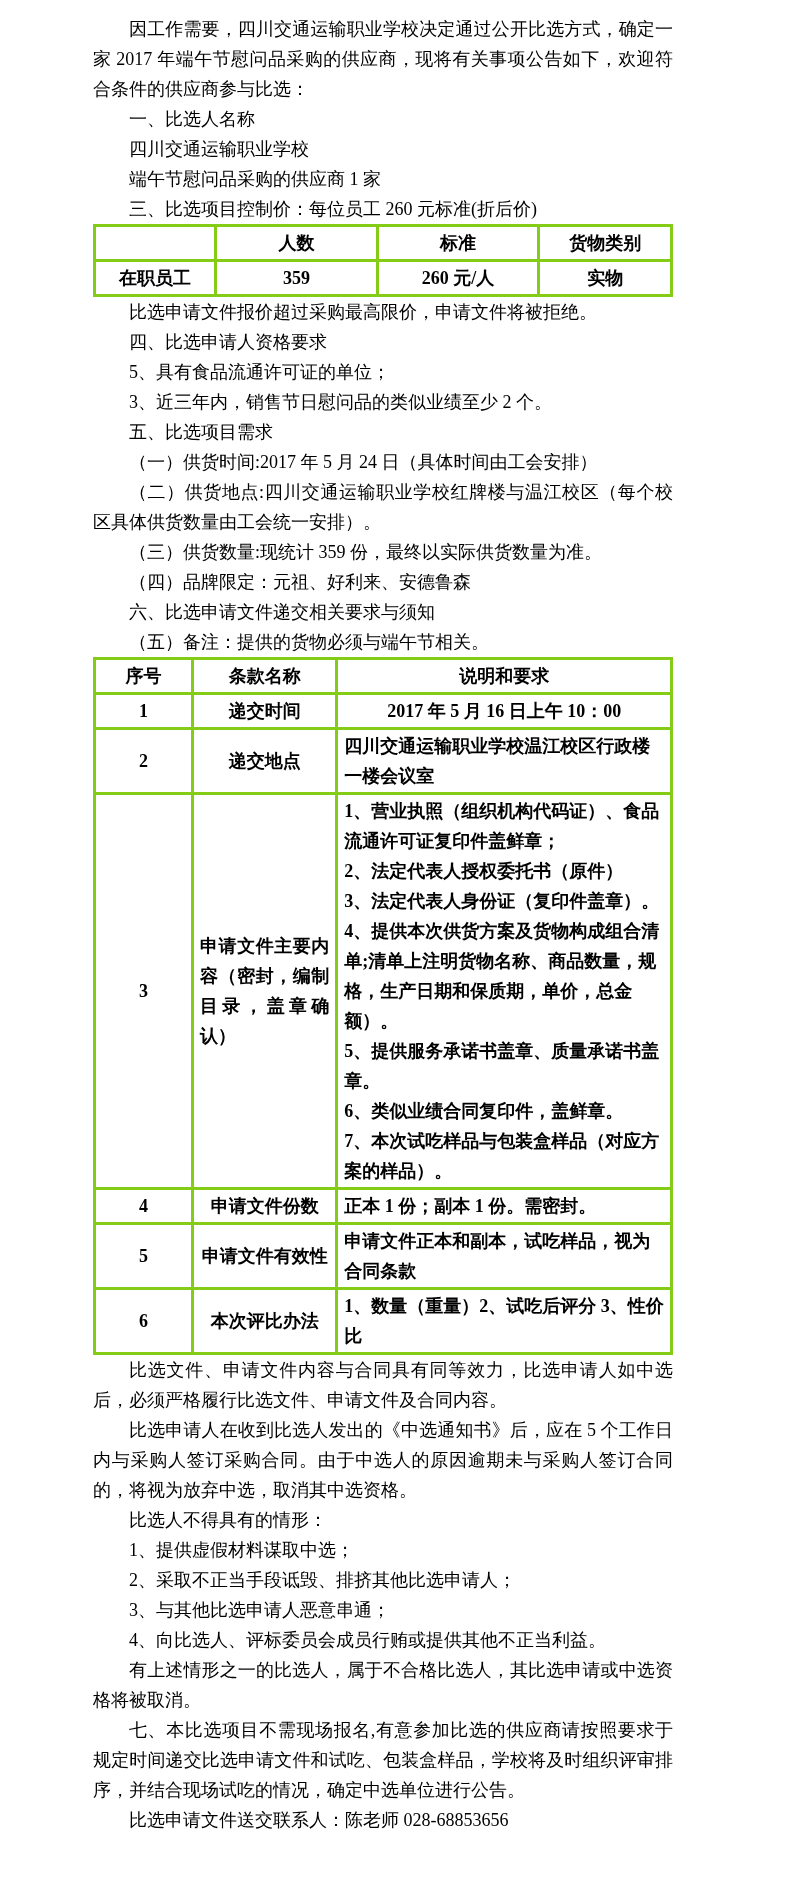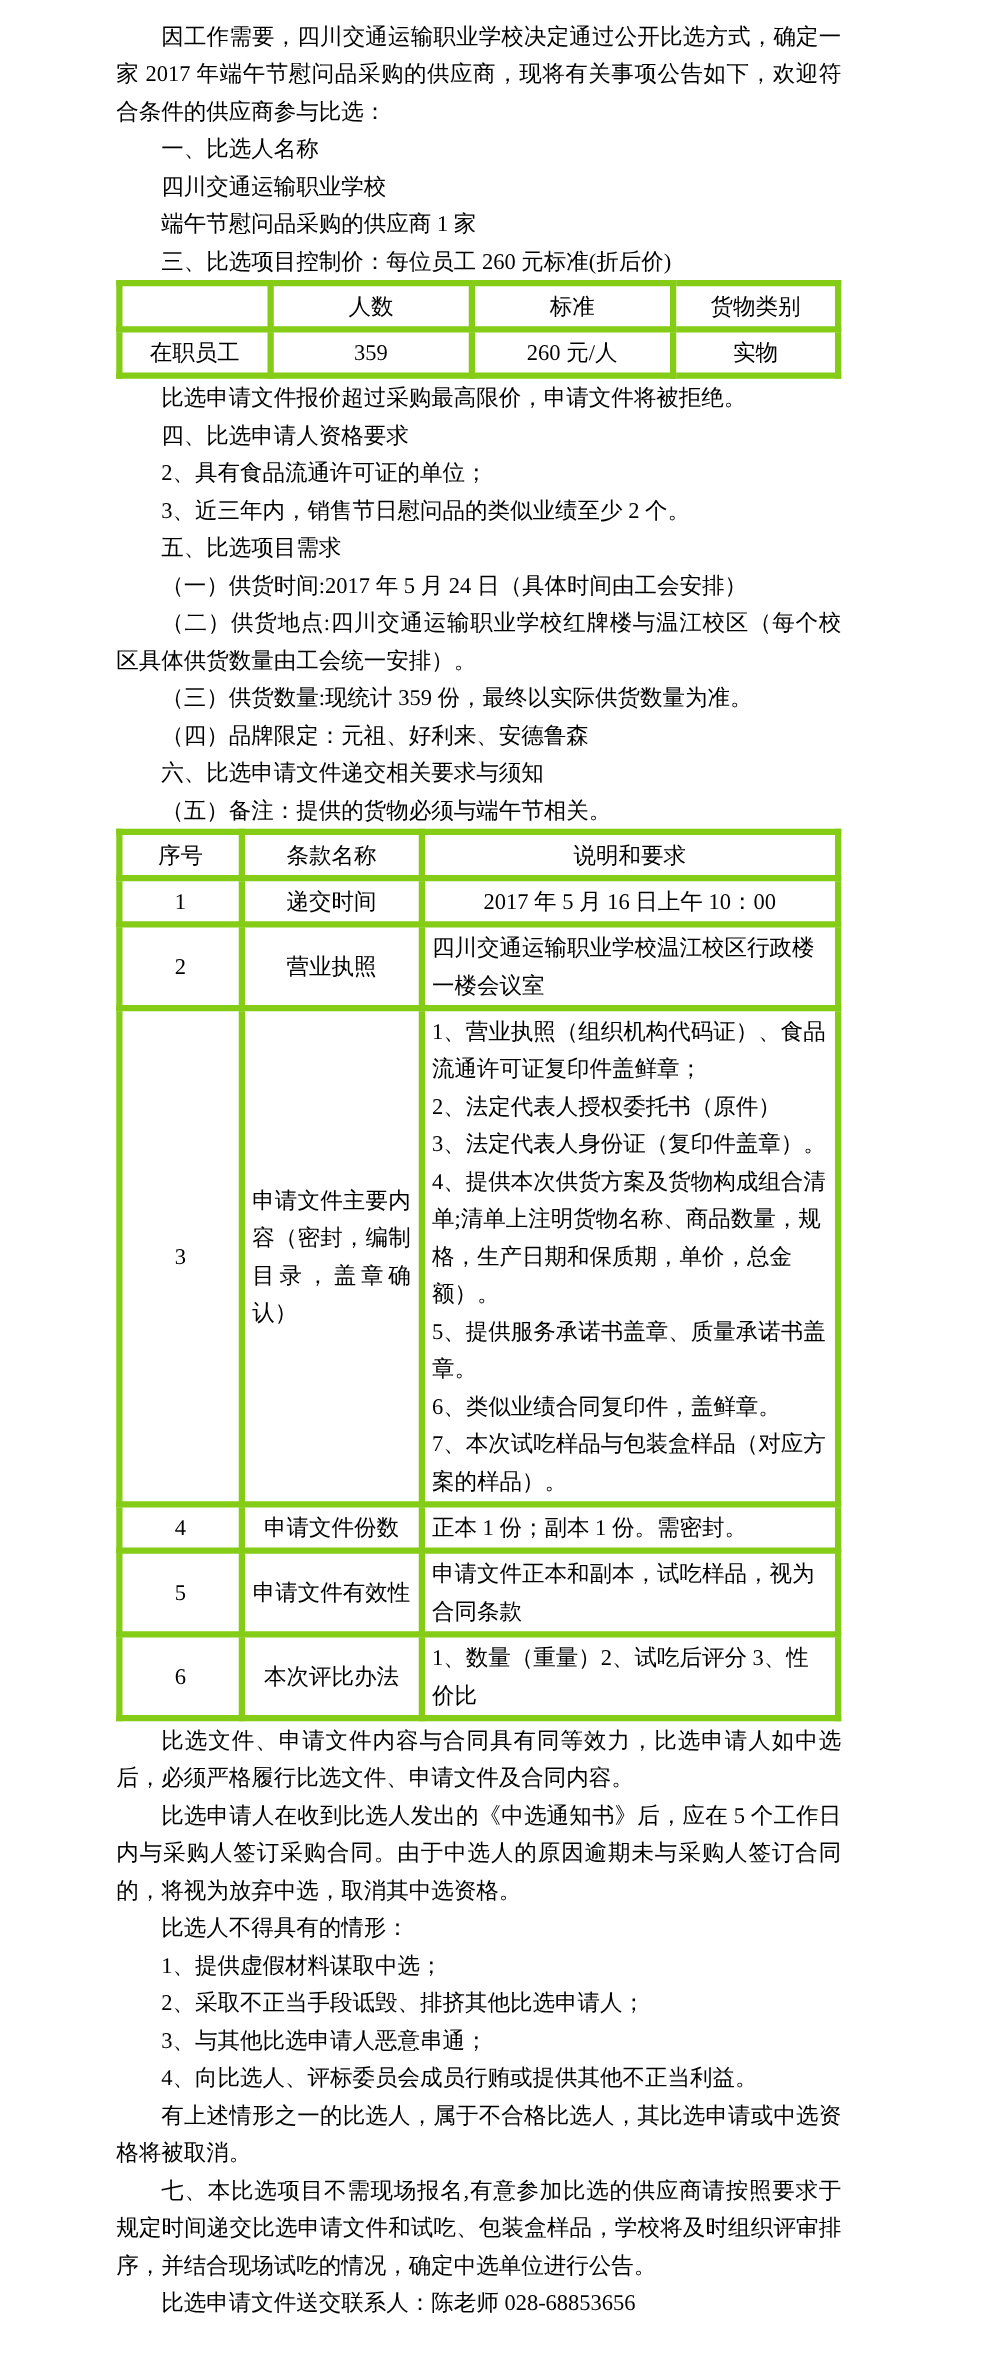--- a/index.html
+++ b/index.html
@@ -22,23 +22,23 @@
     text-indent:2em;
     text-align:justify;
   }
   table{
     width:100%;
     border-collapse:collapse;
     border:2px solid #000;
     table-layout:fixed;
   }
   td,th{
-    border:5px solid #84cc16;
+    border:3px solid #84cc16;
     padding:1px 6px;
-    font-weight:normal;
+    font-weight:bold;
     vertical-align:middle;
     text-align:center;
     overflow:hidden;
   }
   .price-table td,.price-table th{height:28px;}
   .sub-table th{height:28px;}
   .cell-left{text-align:left;margin-left:12px;}
   .cell-justify{text-align:justify;}
   .pre{white-space:pre-line;}
   .price-table col.c1{width:21%;}
@@ -82,21 +82,21 @@
       <td>359</td>
       <td>260 元/人</td>
       <td>实物</td>
     </tr>
   </tbody>
     </table>
 
   <p>比选申请文件报价超过采购最高限价，申请文件将被拒绝。</p>
 
   <p>四、比选申请人资格要求</p>
-  <p>2、具有食品流通许可证的单位；</p>
+  <p>5、具有食品流通许可证的单位；</p>
   <p>3、近三年内，销售节日慰问品的类似业绩至少 2 个。</p>
 
   <p>五、比选项目需求</p>
   <p>（一）供货时间:2017 年 5 月 24 日（具体时间由工会安排）</p>
   <p>（二）供货地点:四川交通运输职业学校红牌楼与温江校区（每个校区具体供货数量由工会统一安排）。</p>
   <p>（三）供货数量:现统计 359 份，最终以实际供货数量为准。</p>
   <p>（四）品牌限定：元祖、好利来、安德鲁森</p>
   <p>六、比选申请文件递交相关要求与须知</p>
 
   <p>（五）备注：提供的货物必须与端午节相关。</p>
@@ -113,21 +113,21 @@
       <th>条款名称</th>
       <th>说明和要求</th>
     </tr>
     <tr>
       <td>1</td>
       <td>递交时间</td>
       <td>2017 年 5 月 16 日上午 10：00</td>
     </tr>
     <tr>
       <td>2</td>
-      <td>营业执照</td>
+      <td>递交地点</td>
       <td class="cell-left">四川交通运输职业学校温江校区行政楼一楼会议室</td>
     </tr>
     <tr>
       <td>3</td>
       <td class="cell-justify">申请文件主要内容（密封，编制目录，盖章确认）</td>
       <td class="cell-left pre">1、营业执照（组织机构代码证）、食品流通许可证复印件盖鲜章；
 2、法定代表人授权委托书（原件）
 3、法定代表人身份证（复印件盖章）。
 4、提供本次供货方案及货物构成组合清单;清单上注明货物名称、商品数量，规格，生产日期和保质期，单价，总金额）。
 5、提供服务承诺书盖章、质量承诺书盖章。

